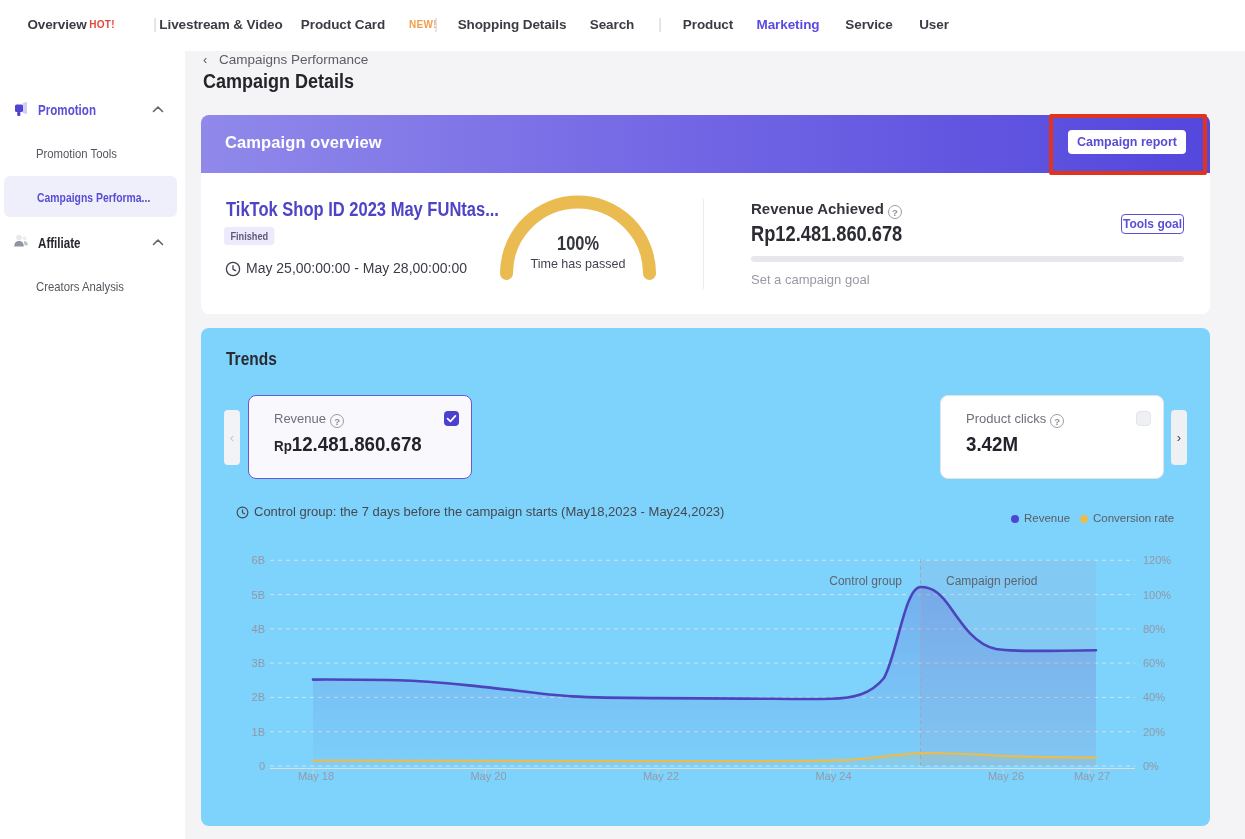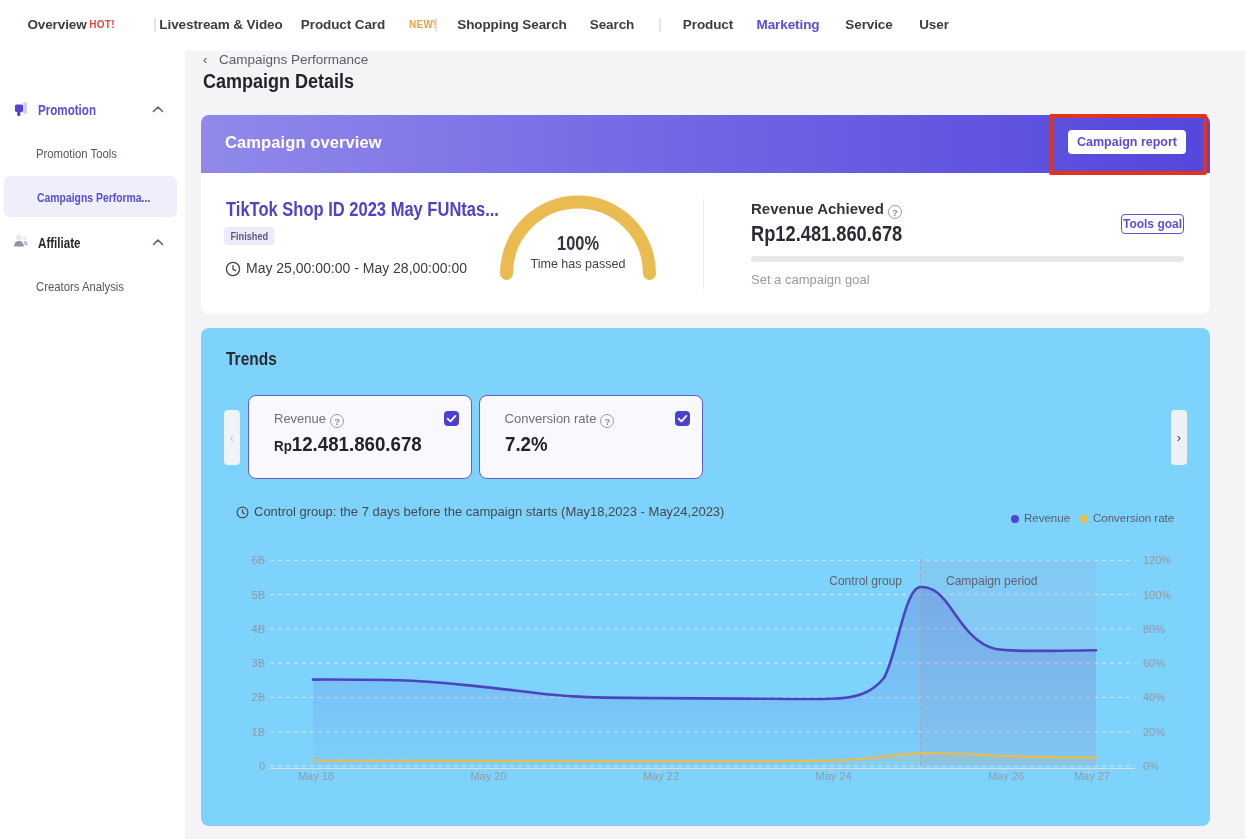--- a/index.html
+++ b/index.html
@@ -67,21 +67,21 @@
 <body>
 
 <div class="abs" id="topnav">
   <span class="nav-item" style="left:57px">Overview</span>
   <span class="nav-item hot" style="left:102px;top:18.5px">HOT!</span>
   <span class="nav-sep" style="left:155px">|</span>
   <span class="nav-item" style="left:221px">Livestream &amp; Video</span>
   <span class="nav-item" style="left:343px">Product Card</span>
   <span class="nav-item new" style="left:402px;top:18.5px">NEW!</span>
   <span class="nav-sep" style="left:436px">|</span>
-  <span class="nav-item" style="left:512px">Shopping Search</span>
+  <span class="nav-item" style="left:512px">Shopping Details</span>
   <span class="nav-item" style="left:612px">Search</span>
   <span class="nav-sep" style="left:660px">|</span>
   <span class="nav-item" style="left:708px">Product</span>
   <span class="nav-item" style="left:788px;color:#5a4be0">Marketing</span>
   <span class="nav-item" style="left:869px">Service</span>
   <span class="nav-item" style="left:934px">User</span>
 </div>
 
 <div class="abs" id="sidebar">
   <svg class="abs" style="left:13px;top:50px" width="16" height="16" viewBox="0 0 16 16">
@@ -144,26 +144,24 @@
   <span class="abs" id="trends-h">Trends</span>
   <div class="arrowbtn" id="arrowL">‹</div>
   <div class="arrowbtn" id="arrowR">›</div>
   <div class="mcard sel" style="left:47px">
     <span class="mlabel">Revenue<span class="qmark">?</span></span>
     <svg class="cbox on" viewBox="0 0 15 15">
         <path d="M3.6 7.6 L6.4 10.3 L11.4 4.9" stroke="#fff" stroke-width="1.8" fill="none" stroke-linecap="round" stroke-linejoin="round"></path>
       </svg>
     <span class="mvalue"><span style="font-size:15px">Rp</span>12.481.860.678</span>
   </div>
-  <div class="mcard sel" style="left:277.6px">
-    <span class="mlabel">Conversion rate<span class="qmark">?</span></span>
-    <svg class="cbox on" viewBox="0 0 15 15">
-        <path d="M3.6 7.6 L6.4 10.3 L11.4 4.9" stroke="#fff" stroke-width="1.8" fill="none" stroke-linecap="round" stroke-linejoin="round"></path>
-      </svg>
-    <span class="mvalue">7.2%</span>
+  <div class="mcard uns" style="left:739px">
+    <span class="mlabel">Product clicks<span class="qmark">?</span></span>
+    <span class="cbox off"></span>
+    <span class="mvalue">3.42M</span>
   </div>
   <div class="abs" id="caption">
     <svg style="vertical-align:-2.5px;margin-right:5px" width="13" height="13" viewBox="0 0 16 16">
       <circle cx="8" cy="8" r="6.6" fill="none" stroke="#46484f" stroke-width="1.4"></circle>
       <path d="M8 4.6 L8 8.3 L10.6 9.6" fill="none" stroke="#46484f" stroke-width="1.4" stroke-linecap="round" stroke-linejoin="round"></path>
     </svg>Control group: the 7 days before the campaign starts (May18,2023 - May24,2023)
   </div>
   <span class="legend" style="left:810px"><span class="dot" style="background:#4f46d0"></span>Revenue</span>
   <span class="legend" style="left:879px"><span class="dot" style="background:#e9bc52"></span>Conversion rate</span>
 

